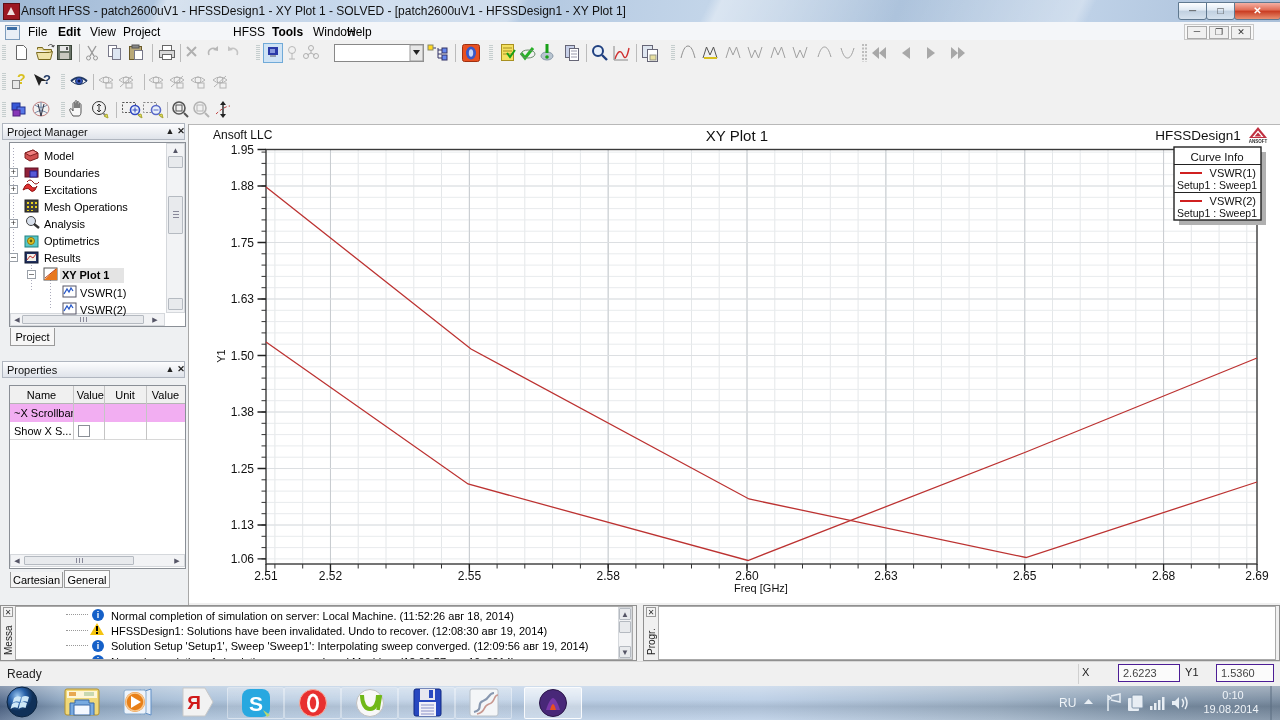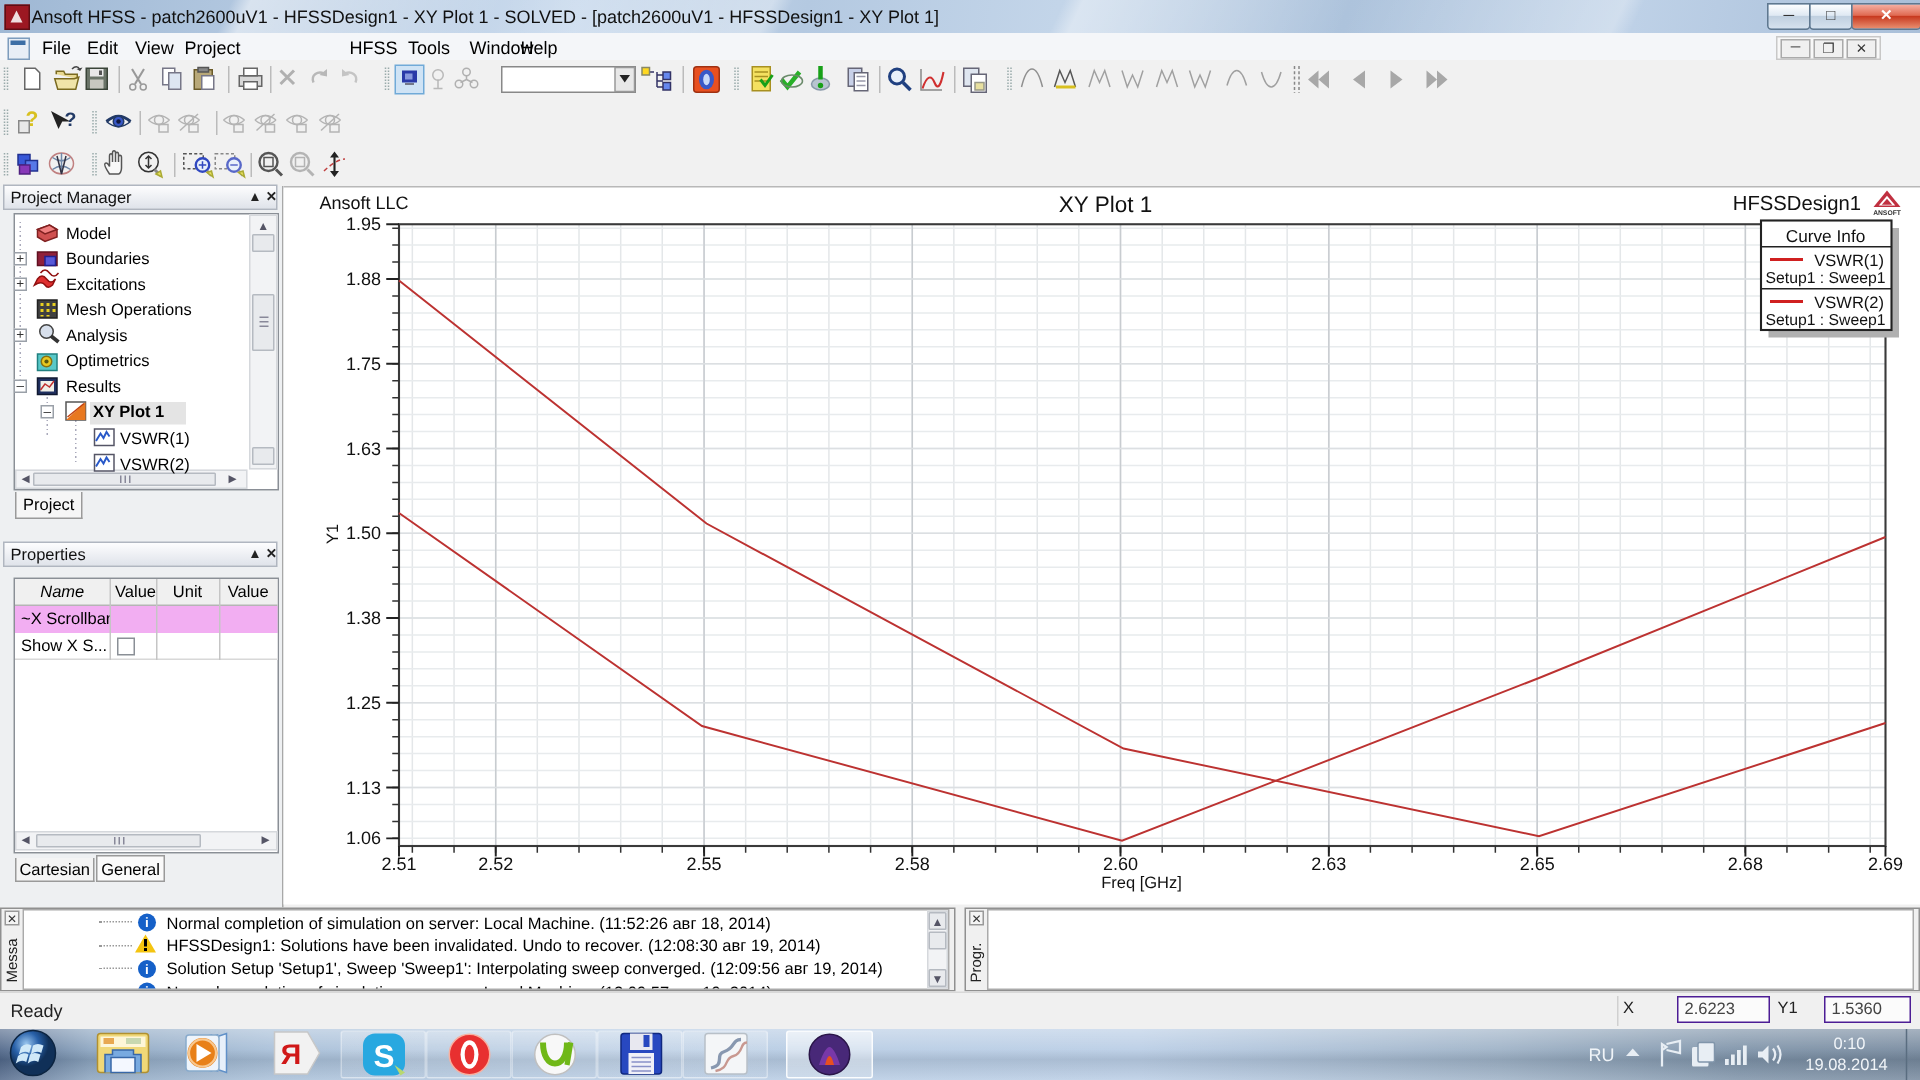--- a/index.html
+++ b/index.html
@@ -79,26 +79,26 @@
   </div>
 <div class="abs capbtn" id="btnclose" style="left:1234px;width:45px;">
     <div class="capglyph" style="color:#fff;font-weight:bold;">✕</div>
   </div>
 
 <div id="menubar" class="abs"></div>
 <div class="abs" style="left:5px;top:25px;width:13px;height:13px;background:#e8eef6;border:1px solid #7d9cbd;">
  <div class="abs" style="left:1px;top:1px;width:10px;height:3px;background:#3c6ea5;"></div>
 </div>
 <div class="menuitem" style="left:28px;">File</div>
-<div class="menuitem" style="left:58px;">Edit</div>
+<div class="menuitem" style="left:58px;font-weight:bold;">Edit</div>
 <div class="menuitem" style="left:90px;">View</div>
 <div class="menuitem" style="left:123px;">Project</div>
 <div class="menuitem" style="left:161px;margin-top:22px;">Report2D</div>
 <div class="menuitem" style="left:233px;">HFSS</div>
-<div class="menuitem" style="left:272px;">Tools</div>
+<div class="menuitem" style="left:272px;font-weight:bold;">Tools</div>
 <div class="menuitem" style="left:313px;">Window</div>
 <div class="menuitem" style="left:347px;">Help</div>
 
 <div class="abs" style="left:1184px;top:24px;width:68px;height:14px;border:1px solid #c8c8c8;background:#f8f8f8;"></div>
 <div class="abs" style="left:1187px;top:26px;width:18px;height:11px;border:1px solid #aaa;background:#f0f0f0;font-size:9px;line-height:9px;text-align:center;color:#333;">─</div>
 <div class="abs" style="left:1209px;top:26px;width:18px;height:11px;border:1px solid #aaa;background:#f0f0f0;font-size:9px;line-height:10px;text-align:center;color:#333;">❐</div>
 <div class="abs" style="left:1231px;top:26px;width:18px;height:11px;border:1px solid #aaa;background:#f0f0f0;font-size:9px;line-height:10px;text-align:center;color:#333;">✕</div>
 
 <div id="toolbars" class="abs"></div>
 <svg id="iconrow1" class="abs" style="left:0;top:40px;" width="1280" height="26" xmlns="http://www.w3.org/2000/svg">
@@ -415,21 +415,21 @@
  <div class="tab" style="left:10px;top:328px;width:45px;height:18px;background:#f6f6f6;padding-top:3px;">Project</div>
 </div>
 <div id="properties">
  <div class="panelhdr" style="top:361px;">Properties</div>
  <div class="hdrbtn" style="left:165px;top:365px;">▲</div>
  <div class="hdrbtn" style="left:176px;top:365px;font-weight:bold;">✕</div>
 
  <div class="sunkenbox" style="left:9px;top:385px;width:177px;height:184px;"></div>
 
  <div class="abs" style="left:10px;top:386px;width:175px;height:18px;background:#f0f0f0;border-bottom:1px solid #b5b5b5;box-sizing:border-box;"></div>
- <div class="abs" style="left:10px;top:389px;width:63px;text-align:center;font-style:italic;">Name</div>
+ <div class="abs" style="left:10px;top:389px;width:63px;text-align:center;">Name</div>
  <div class="abs" style="left:73px;top:389px;width:31px;text-align:right;">Value</div>
  <div class="abs" style="left:104px;top:389px;width:42px;text-align:center;">Unit</div>
  <div class="abs" style="left:146px;top:389px;width:39px;text-align:center;">Value</div>
 
  <div class="abs" style="left:10px;top:404px;width:175px;height:18px;background:#f2aef2;"></div>
  <div class="abs" style="left:14px;top:407px;color:#000;">~X Scrollbar</div>
 
  <div class="abs" style="left:10px;top:422px;width:175px;height:18px;background:#fff;border-bottom:1px solid #d8d8d8;box-sizing:border-box;"></div>
  <div class="abs" style="left:14px;top:425px;">Show X S...</div>
  <div class="abs" style="left:78px;top:425px;width:12px;height:12px;background:#fff;border:1px solid #8a8f96;box-sizing:border-box;"></div>

